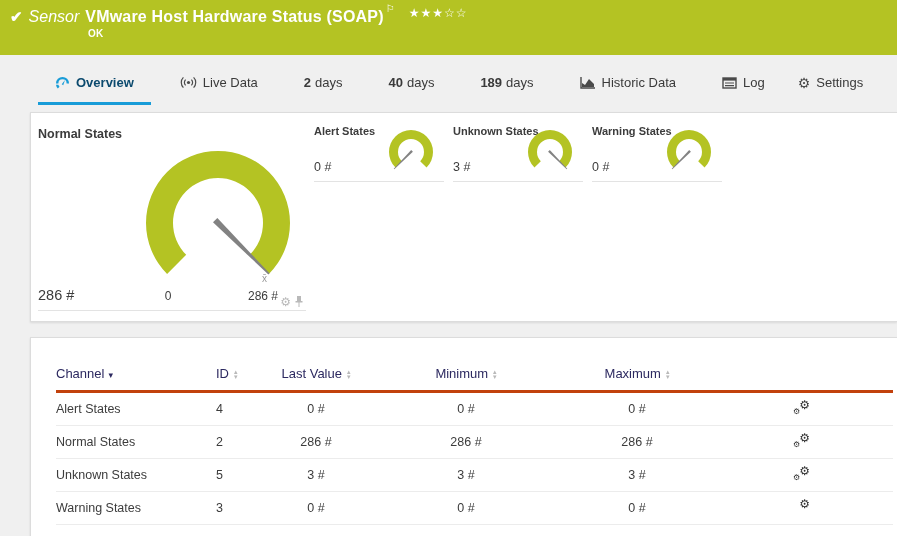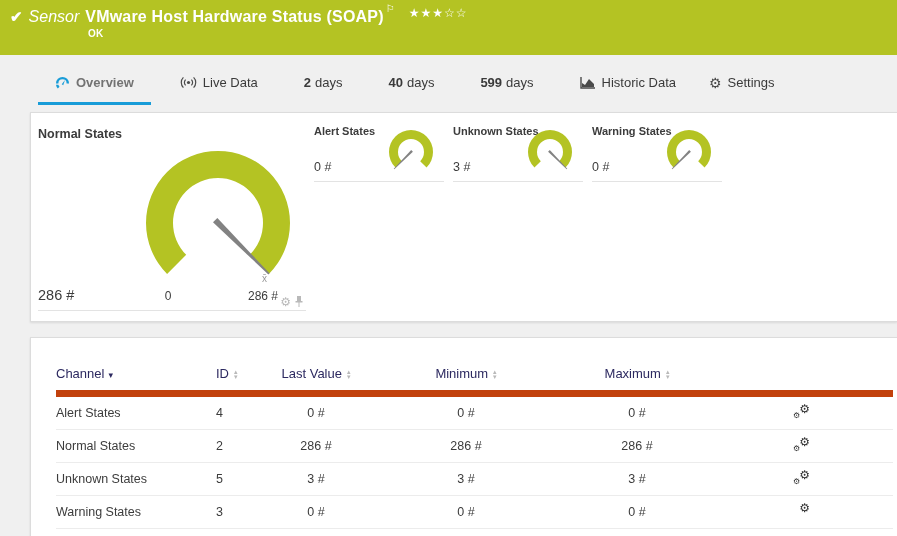--- a/index.html
+++ b/index.html
@@ -18,21 +18,21 @@
   .flag-ic { font-size:10px; line-height:10px; margin-left:2px; position:relative; top:-3px; }
   .stars { font-size:12px; line-height:16px; margin-left:14px; letter-spacing:1px; position:relative; top:-2px; }
   .status-ok { position:absolute; left:45px; top:28px; font-size:10px; font-weight:700; letter-spacing:.3px;margin-left:43px; }
 
   
   .tabbar { position:absolute; left:0; top:55px; width:897px; height:55px; display:flex; align-items:stretch; padding-left:32px; }
   .tab { position:relative; display:flex; align-items:center; padding:0 23px; cursor:pointer; font-size:13px; color:#3a3a3a; }
   .tab.last { padding:0 6px 0 10px; }
   .tab .t-ic { margin-right:6px; display:inline-flex; color:#4a4a4a; }
   .tab .num { font-weight:700; margin-right:4px; }
-  .tab.active { color:#737373; font-weight:700; }
+  .tab.active { color:#0c4a6e; font-weight:700; }
   .tab.active .t-ic { color:#189cd8; }
   .tab.active::after { content:""; position:absolute; left:6px; right:6px; bottom:5px; height:3px; background:#189cd8; }
 
   
   .card { position:absolute; background:#fff; border:1px solid #dcdcdc; border-right:none; box-shadow:0 1px 2px rgba(0,0,0,.10); }
   .card-gauges { left:30px; top:112px; right:0; height:210px; }
   .card-table  { left:30px; top:337px; right:0; height:220px; }
 
   
   .g-primary { position:absolute; left:7px; top:8px; width:268px; height:190px; border-bottom:1px solid #e3e3e3; }
@@ -49,21 +49,21 @@
   .g-sec { position:absolute; top:8px; width:130px; height:61px; border-bottom:1px solid #e3e3e3; }
   .g-sec .g-title { font-size:11px; padding-top:4px; }
   .g-sec .mini-svg { position:absolute; right:6px; top:5px; }
   .g-sec .g-val-s { position:absolute; left:0; bottom:7px; font-size:12.5px; color:#3c3c3c; }
   .sec-1 { left:283px; } .sec-2 { left:422px; } .sec-3 { left:561px; }
 
   
   .tblwrap { padding:28px 0 0 25px; }
   table { border-collapse:collapse; table-layout:fixed; width:837px; }
   col.c-ch{width:160px} col.c-id{width:45px} col.c-lv{width:110px} col.c-mn{width:190px} col.c-mx{width:152px} col.c-gr{width:180px}
-  th { font-size:13px; font-weight:400; color:#2c2960; text-align:left; padding:0 0 9px 0; border-bottom:7px solid #c2410c; cursor:pointer; }
+  th { font-size:13px; font-weight:400; color:#2c2960; text-align:left; padding:0 0 9px 0; border-bottom:3px solid #c2410c; cursor:pointer; }
   th.r, td.r { text-align:center; }
   td { font-size:12.5px; color:#3c3c3c; padding:7px 0; border-bottom:1px solid #ececec; }
   td.ch { cursor:pointer; }
   .sort-caret { color:#2c2960; font-size:9px; margin-left:4px; }
   .sort-dual { display:inline-flex; flex-direction:column; vertical-align:middle; margin-left:5px; line-height:5px; color:#b9b9b9; font-size:7px; position:relative; top:-1px; }
   .gearcell { padding-left:80px; }
   .gears { position:relative; width:17px; height:15px; display:inline-block; cursor:pointer; }
   .gears .gb { position:absolute; right:0; top:-2px; font-size:12px; color:#333; }
   .gears .gs { position:absolute; left:0; bottom:-1px; font-size:8px; color:#333; }
 
@@ -106,31 +106,41 @@
   </div>
   <div class="tab">
     <span class="num">2</span>
     <span>days</span>
   </div>
   <div class="tab">
     <span class="num">40</span>
     <span>days</span>
   </div>
   <div class="tab">
-    <span class="num">599</span>
+    <span class="num">189</span>
     <span>days</span>
   </div>
   <div class="tab">
     <span class="t-ic">
       <svg width="16" height="13" viewBox="0 0 16 13">
           <path d="M2 11 L2 7 L5 9 L9 3 L14 8 L14 11 Z" fill="currentColor"></path>
           <path d="M1 1 L1 12 L15 12" stroke="currentColor" stroke-width="1.4" fill="none"></path>
         </svg>
     </span>
     <span>Historic Data</span>
+  </div>
+  <div class="tab">
+    <span class="t-ic">
+      <svg width="15" height="12" viewBox="0 0 15 12">
+          <rect x="1" y="1" width="13" height="10" fill="none" stroke="currentColor" stroke-width="1.4"></rect>
+          <rect x="1" y="1" width="13" height="2.6" fill="currentColor"></rect>
+          <path d="M3 6 H12 M3 8.6 H12" stroke="currentColor" stroke-width="1.1"></path>
+        </svg>
+    </span>
+    <span>Log</span>
   </div>
   <div class="tab last">
     <span class="t-ic" style="font-size:14px; line-height:14px;">⚙</span>
     <span>Settings</span>
   </div>
 </nav>
 
 <section class="card card-gauges">
 
   <div class="g-primary">

